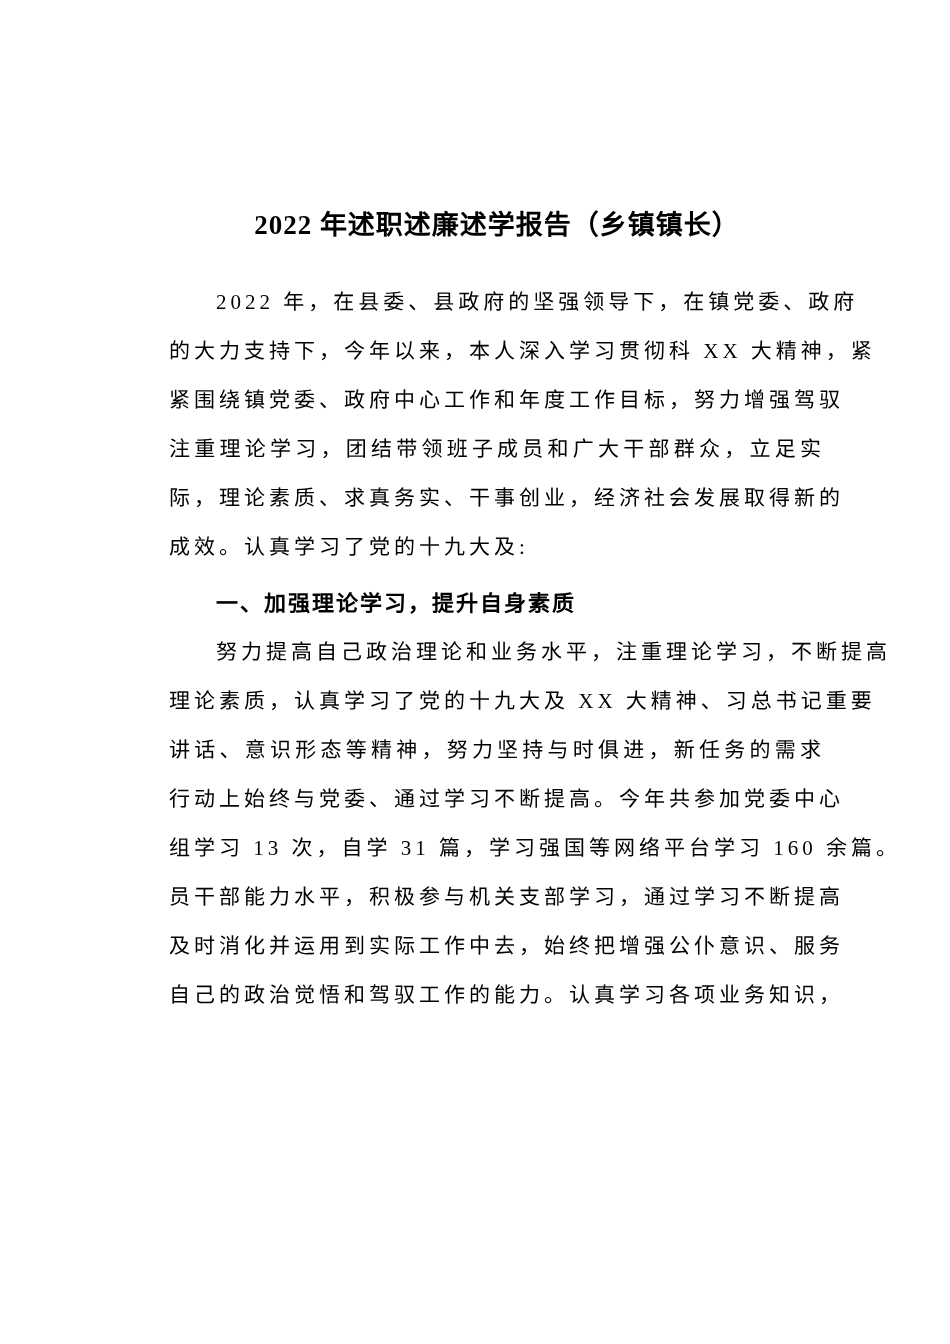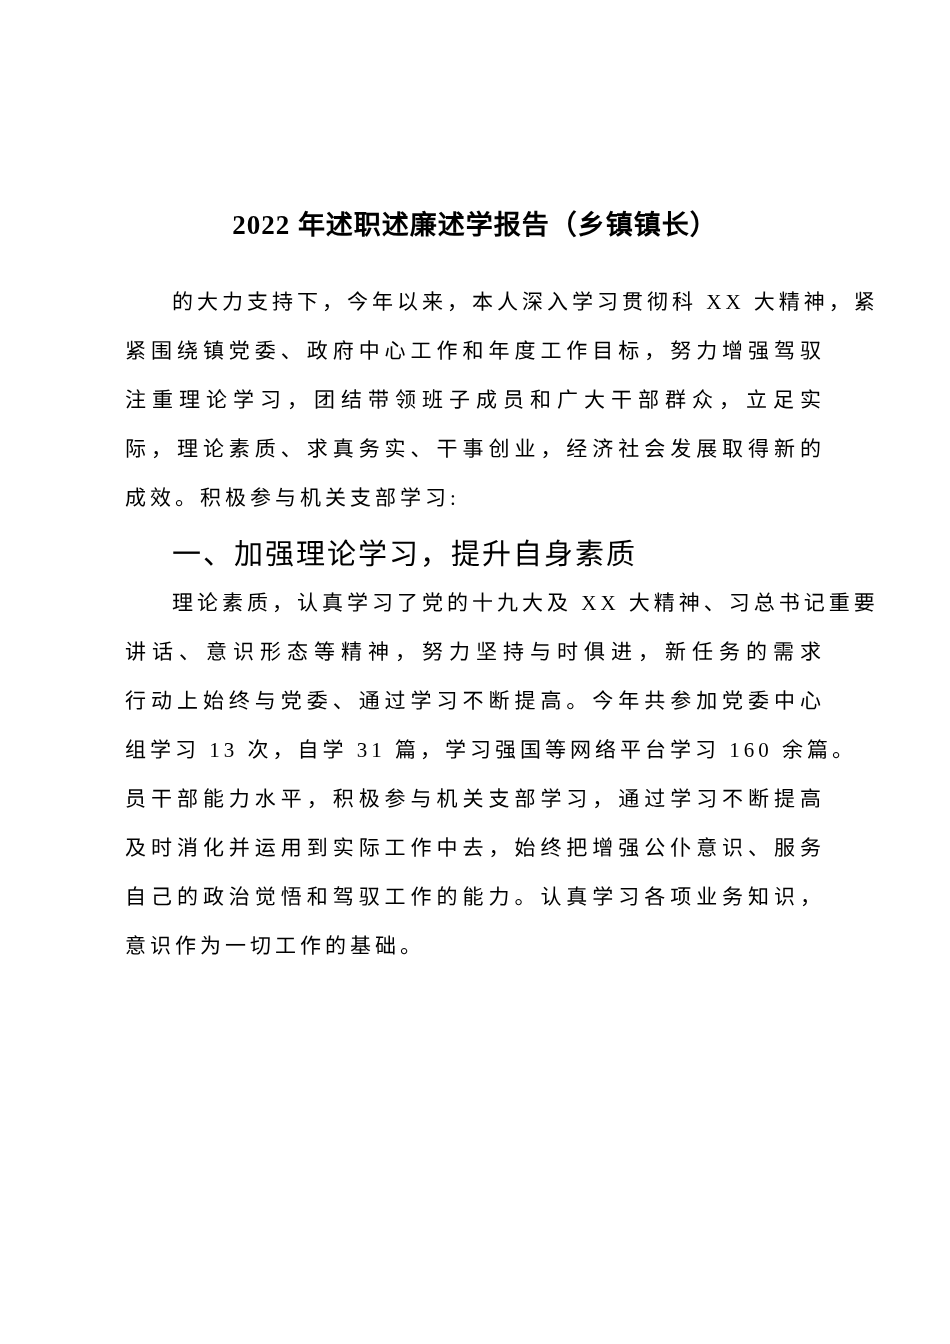--- a/index.html
+++ b/index.html
@@ -11,20 +11,21 @@
     position: relative;
     width: 950px;
     height: 1344px;
     background: #ffffff;
     color: #000000;
     overflow: hidden;
     font-family: "Liberation Serif", "DejaVu Serif", serif;
   }
   .content {
     padding: 0 125px;
+    margin-left: 44px;
   }
   .doc-title {
     margin-top: 205px;
     height: 40px;
     line-height: 40px;
     font-size: 27px;
     font-weight: bold;
     text-align: center;
     letter-spacing: 1px;
     white-space: nowrap;
@@ -44,51 +45,52 @@
   .para .line:last-child {
     text-align-last: left;
   }
   .para-1 {
     margin-top: 33px;
   }
   .section-heading {
     margin-top: 7px;
     height: 49px;
     line-height: 49px;
-    font-size: 29px;
-    font-weight: normal;
+    font-size: 22px;
+    font-weight: bold;
     font-family: "Liberation Sans", "DejaVu Sans", sans-serif;
     text-indent: 47px;
     letter-spacing: 2px;
     white-space: nowrap;
   }
 </style>
 </head>
 <body>
 
 <div class="page">
   <div class="content">
 
     <div class="doc-title">2022 年述职述廉述学报告（乡镇镇长）</div>
 
     <div class="para para-1">
+      <div class="line">2022 年，在县委、县政府的坚强领导下，在镇党委、政府</div>
       <div class="line">的大力支持下，今年以来，本人深入学习贯彻科 XX 大精神，紧</div>
       <div class="line">紧围绕镇党委、政府中心工作和年度工作目标，努力增强驾驭</div>
       <div class="line">注重理论学习，团结带领班子成员和广大干部群众，立足实</div>
       <div class="line">际，理论素质、求真务实、干事创业，经济社会发展取得新的</div>
-      <div class="line">成效。积极参与机关支部学习:</div>
+      <div class="line">成效。认真学习了党的十九大及:</div>
     </div>
 
     <div class="section-heading">一、加强理论学习，提升自身素质</div>
 
     <div class="para para-2">
+      <div class="line">努力提高自己政治理论和业务水平，注重理论学习，不断提高</div>
       <div class="line">理论素质，认真学习了党的十九大及 XX 大精神、习总书记重要</div>
       <div class="line">讲话、意识形态等精神，努力坚持与时俱进，新任务的需求</div>
       <div class="line">行动上始终与党委、通过学习不断提高。今年共参加党委中心</div>
       <div class="line">组学习 13 次，自学 31 篇，学习强国等网络平台学习 160 余篇。</div>
       <div class="line">员干部能力水平，积极参与机关支部学习，通过学习不断提高</div>
       <div class="line">及时消化并运用到实际工作中去，始终把增强公仆意识、服务</div>
       <div class="line">自己的政治觉悟和驾驭工作的能力。认真学习各项业务知识，</div>
-      <div class="line">意识作为一切工作的基础。</div>
     </div>
 
   </div>
 </div>
 
 </body></html>

